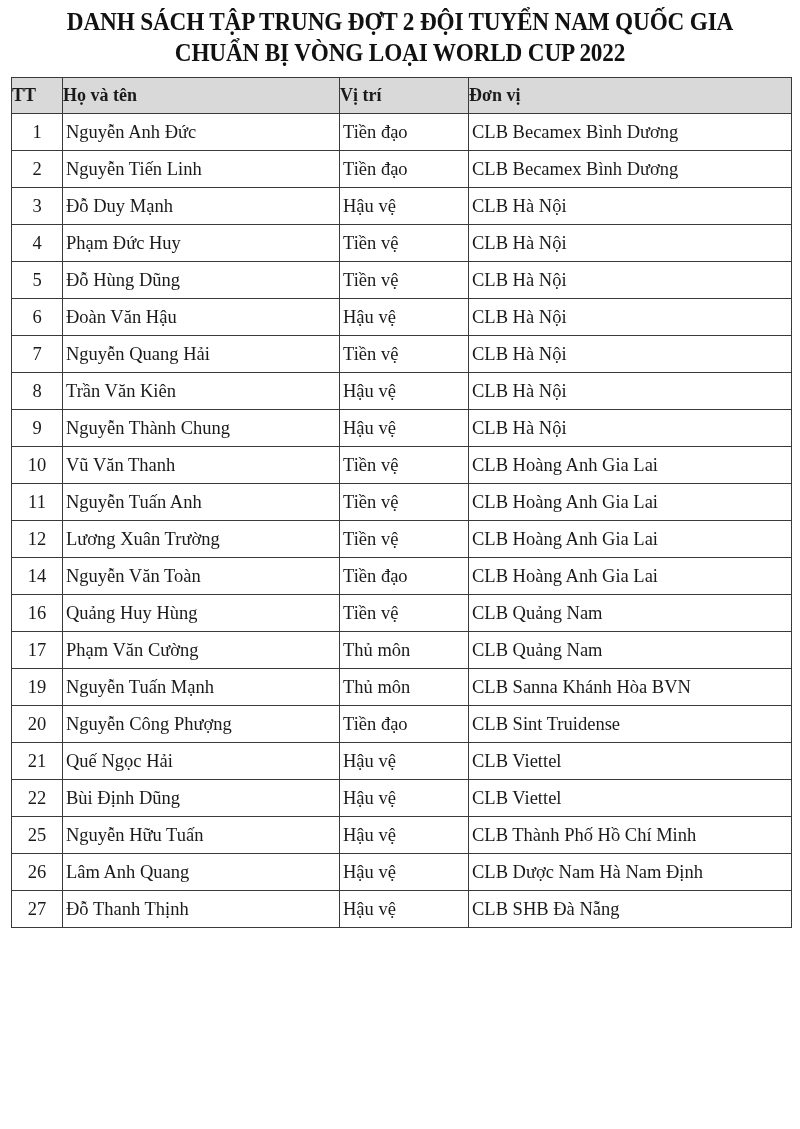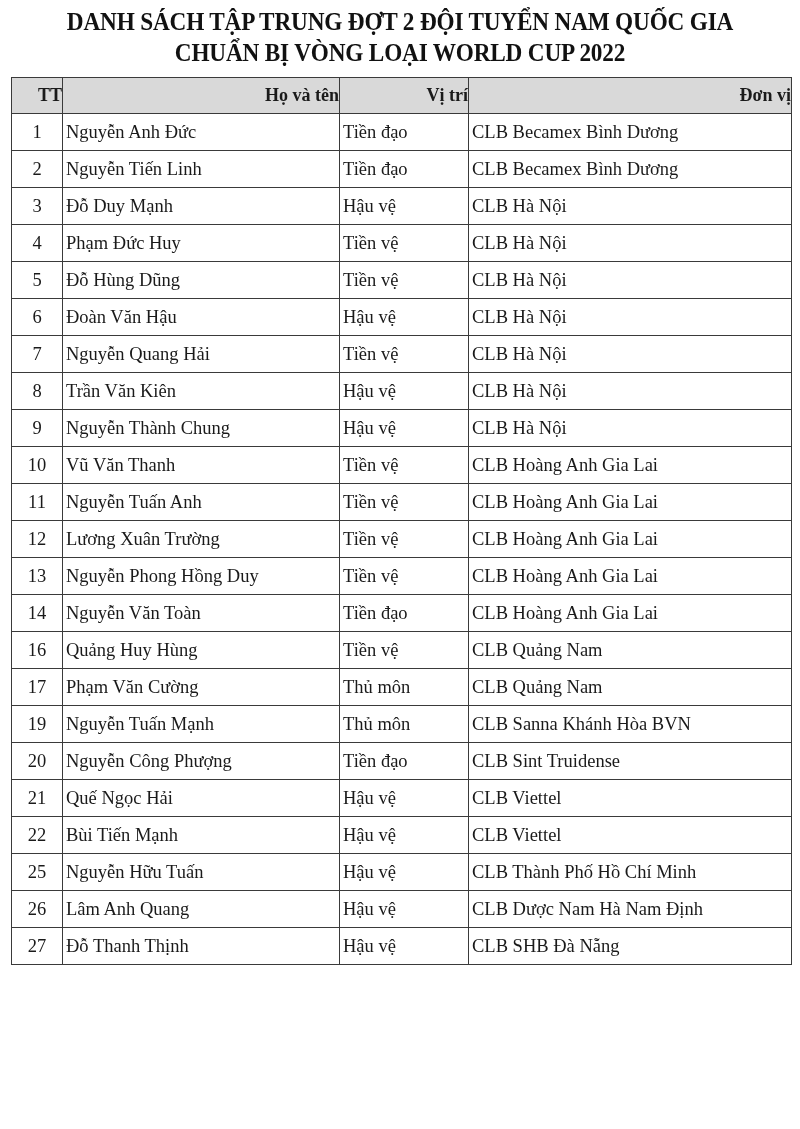--- a/index.html
+++ b/index.html
@@ -41,21 +41,21 @@
       border: 1.6px solid #3a3a3a;
       height: 36px;
       padding: 0;
       font-size: 18.5px;
       white-space: nowrap;
       overflow: hidden;
     }
     table.roster thead th {
       background: #d9d9d9;
       font-weight: bold;
-      text-align: right;
+      text-align: left;
       height: 35px;
       font-size: 18px;
     }
     table.roster td.tt {
       text-align: center;
     }
     table.roster td.txt {
       text-align: left;
       padding-left: 3px;
     }
@@ -154,26 +154,20 @@
         <td class="txt">Tiền vệ</td>
         <td class="txt">CLB Hoàng Anh Gia Lai</td>
       </tr>
       <tr>
         <td class="tt">12</td>
         <td class="txt">Lương Xuân Trường</td>
         <td class="txt">Tiền vệ</td>
         <td class="txt">CLB Hoàng Anh Gia Lai</td>
       </tr>
       <tr>
-        <td class="tt">13</td>
-        <td class="txt">Nguyễn Phong Hồng Duy</td>
-        <td class="txt">Tiền vệ</td>
-        <td class="txt">CLB Hoàng Anh Gia Lai</td>
-      </tr>
-      <tr>
         <td class="tt">14</td>
         <td class="txt">Nguyễn Văn Toàn</td>
         <td class="txt">Tiền đạo</td>
         <td class="txt">CLB Hoàng Anh Gia Lai</td>
       </tr>
       <tr>
         <td class="tt">16</td>
         <td class="txt">Quảng Huy Hùng</td>
         <td class="txt">Tiền vệ</td>
         <td class="txt">CLB Quảng Nam</td>
@@ -197,21 +191,21 @@
         <td class="txt">CLB Sint Truidense</td>
       </tr>
       <tr>
         <td class="tt">21</td>
         <td class="txt">Quế Ngọc Hải</td>
         <td class="txt">Hậu vệ</td>
         <td class="txt">CLB Viettel</td>
       </tr>
       <tr>
         <td class="tt">22</td>
-        <td class="txt">Bùi Tiến Mạnh</td>
+        <td class="txt">Bùi Định Dũng</td>
         <td class="txt">Hậu vệ</td>
         <td class="txt">CLB Viettel</td>
       </tr>
       <tr>
         <td class="tt">25</td>
         <td class="txt">Nguyễn Hữu Tuấn</td>
         <td class="txt">Hậu vệ</td>
         <td class="txt">CLB Thành Phố Hồ Chí Minh</td>
       </tr>
       <tr>

